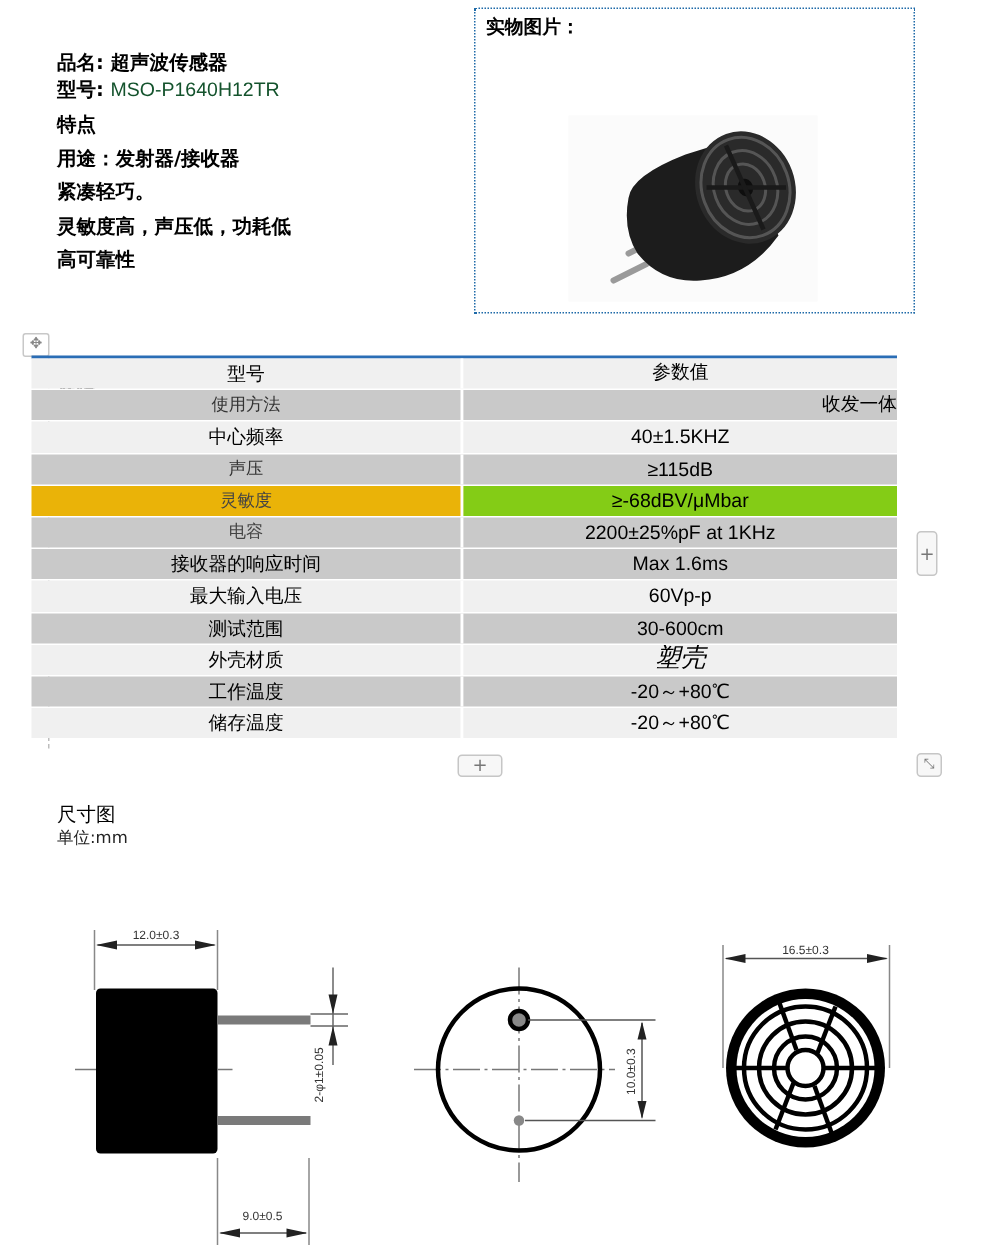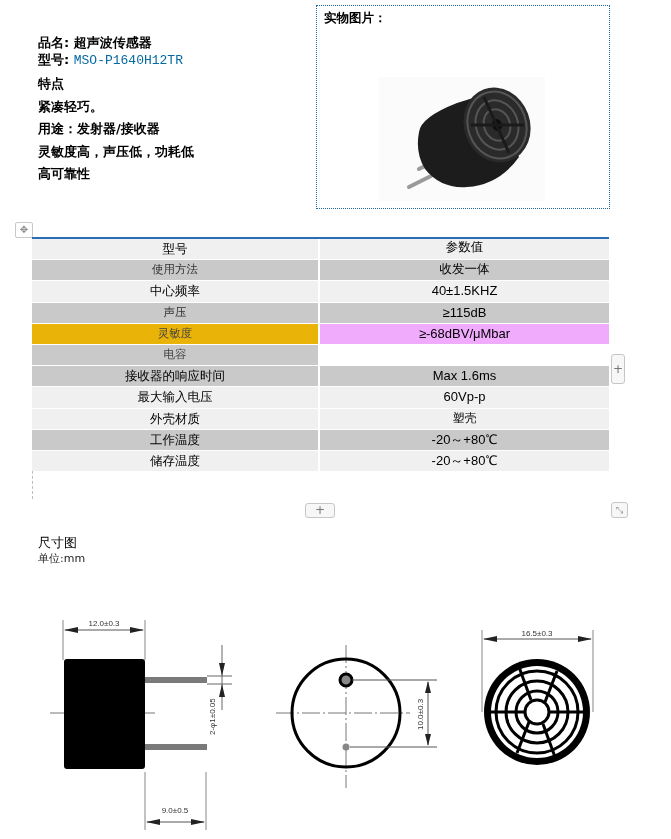--- a/index.html
+++ b/index.html
@@ -2,35 +2,35 @@
 <html><head>
 <meta charset="utf-8">
 <style>
   html, body { margin:0; padding:0; background:#ffffff; }
   body { width:671px; height:839px; position:relative; overflow:hidden;
          font-family:"DejaVu Sans", sans-serif; color:#000; }
   .abs { position:absolute; }
   .intro { left:38px; top:12px; font-size:13px; line-height:17px;margin-top:22px; }
   .intro .line { height:17px; white-space:nowrap; }
   .intro .b { font-weight:bold; }
-  .intro .model-val { color:#0369a1; font-family:Liberation Mono, monospace; font-weight:normal; }
+  .intro .model-val { color:#14532d; font-family:Liberation Sans, sans-serif; font-weight:normal; }
   .features { left:38px; top:73px; font-size:13px; font-weight:bold; }
   .features .line { height:22.5px; line-height:22.5px; white-space:nowrap; }
   .spec-title { left:38px; top:204px; font-size:13px; font-weight:bold;margin-top:44px; }
 
   .photo-box { left:316px; top:5px; width:294px; height:204px;
                border:1px dotted #1e6aa8; box-sizing:border-box;text-align:center; }
   .photo-label { position:absolute; left:7px; top:4px; font-size:12.5px; font-weight:bold; }
   .photo-img { position:absolute; left:62px; top:71px; width:166px; height:124px; background:#fafafa; }
 
   .move-handle { left:15px; top:222px; width:16px; height:14px; border:1px solid #c8c8c8;
                  border-radius:2px; background:#fff; font-size:10px; color:#888;
                  text-align:center; line-height:13px; }
 
-  .table { left:32px; top:237px; width:577px; border-top:2px solid #2a6db5; }
+  .table { left:21px; top:237px; width:577px; border-top:2px solid #2a6db5; }
   .row { display:flex; height:20.2px; }
   .row .c1, .row .c2 { box-sizing:border-box; text-align:center; font-size:12.5px;
                        line-height:19px; white-space:nowrap; overflow:hidden; }
   .row .c1 { width:288px; border-right:2px solid #fff; }
   .row .c2 { width:289px; font-family:"Liberation Sans", sans-serif; font-size:13px; }
   .row.light .c1, .row.light .c2 { background:#f0f0f0; }
   .row.dark .c1, .row.dark .c2 { background:#c9c9c9; }
   .row .small { font-size:11.5px; color:#333; }
   .row + .row { border-top:1px solid #fff; }
   .left-dash { left:32px; top:239px; width:0; height:260px; border-left:1px dashed #bdbdbd; }
@@ -55,22 +55,22 @@
     <span>超声波传感器</span>
   </div>
   <div class="line b">
     <span>型号:</span>
     <span class="model-val">MSO-P1640H12TR</span>
   </div>
 </div>
 
 <div class="abs features">
   <div class="line">特点</div>
+  <div class="line">用途：发射器/接收器</div>
   <div class="line">紧凑轻巧。</div>
-  <div class="line">用途：发射器/接收器</div>
   <div class="line">灵敏度高，声压低，功耗低</div>
   <div class="line">高可靠性</div>
 </div>
 
 <div class="abs spec-title">规格</div>
 
 <div class="abs photo-box">
   <div class="photo-label">实物图片：</div>
   <div class="photo-img">
     <svg width="166" height="124" viewBox="0 0 166 124">
@@ -90,52 +90,57 @@
     </svg>
   </div>
 </div>
 
 <div class="abs move-handle">✥</div>
 <div class="abs left-dash"></div>
 
 <div class="abs table">
   <div class="row light">
     <div class="c1">型号</div>
-    <div class="c2" style="font-family:Liberation Mono, monospace;font-size:12.5px;">参数值</div>
+    <div class="c2" style="font-family:Liberation Sans, sans-serif;font-size:12.5px;">参数值</div>
   </div>
   <div class="row dark">
     <div class="c1 small">使用方法</div>
-    <div class="c2" style="font-family:Liberation Sans, sans-serif;font-size:12.5px;">收发一体</div>
+    <div class="c2" style="font-family:Liberation Sans, sans-serif;font-size:12.5px;text-align:right;">收发一体</div>
   </div>
   <div class="row light">
     <div class="c1">中心频率</div>
     <div class="c2">40±1.5KHZ</div>
   </div>
   <div class="row dark">
     <div class="c1 small">声压</div>
     <div class="c2">≥115dB</div>
   </div>
   <div class="row light" style="">
     <div class="c1 small" style="background:#eab308;color:#444;">灵敏度</div>
-    <div class="c2" style="background:#f0abfc;">≥-68dBV/μMbar</div>
+    <div class="c2" style="background:#84cc16;">≥-68dBV/μMbar</div>
   </div>
   <div class="row dark">
     <div class="c1 small" style="color:#444;">电容</div>
+    <div class="c2">2200±25%pF at 1KHz</div>
   </div>
   <div class="row dark">
     <div class="c1">接收器的响应时间</div>
     <div class="c2">Max 1.6ms</div>
   </div>
   <div class="row light">
     <div class="c1">最大输入电压</div>
     <div class="c2">60Vp-p</div>
   </div>
+  <div class="row dark">
+    <div class="c1">测试范围</div>
+    <div class="c2">30-600cm</div>
+  </div>
   <div class="row light">
     <div class="c1">外壳材质</div>
-    <div class="c2" style="font-family:'DejaVu Sans',sans-serif;font-size:12px;">塑壳</div>
+    <div class="c2" style="font-family:'DejaVu Sans',sans-serif;font-size:17px;font-style:italic;">塑壳</div>
   </div>
   <div class="row dark">
     <div class="c1">工作温度</div>
     <div class="c2">-20～+80℃</div>
   </div>
   <div class="row light">
     <div class="c1">储存温度</div>
     <div class="c2">-20～+80℃</div>
   </div>
 </div>

